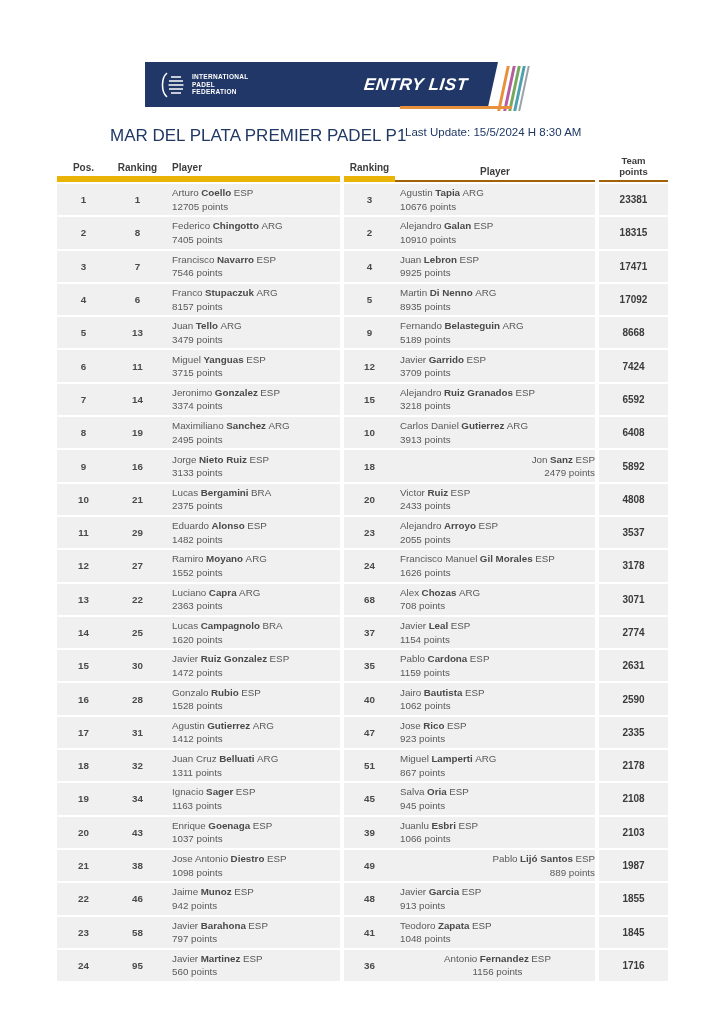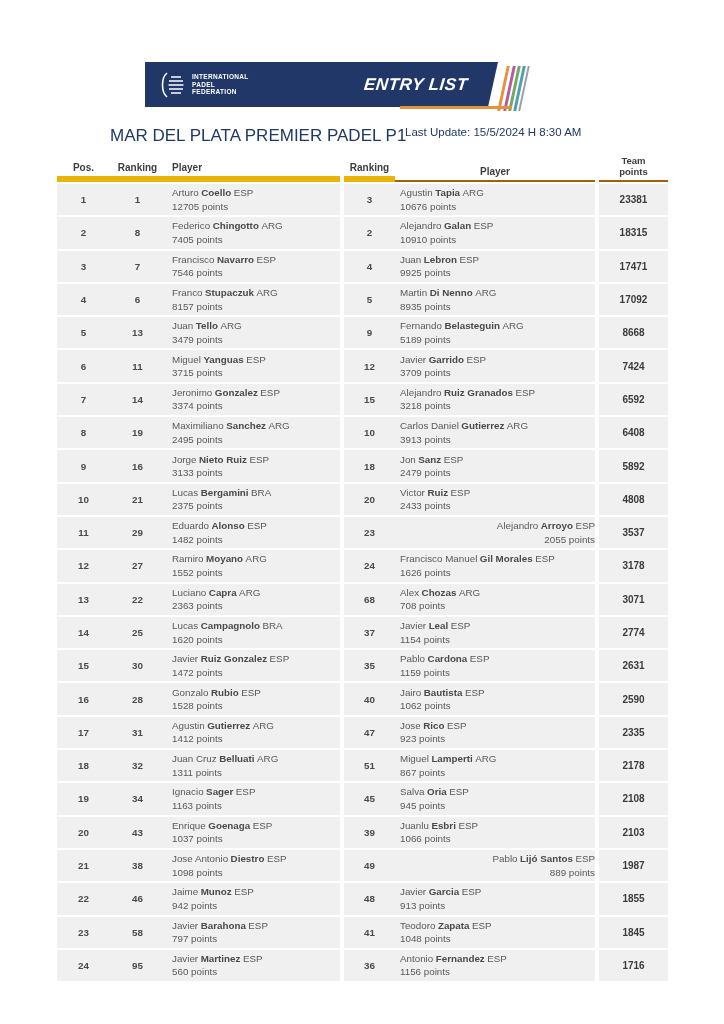--- a/index.html
+++ b/index.html
@@ -245,21 +245,21 @@
 
   <div class="row">
     <div class="cell c-center w-pos">9</div>
     <div class="cell c-center w-rkl">16</div>
     <div class="cell c-player w-pll">
       <div><span class="given">Jorge</span><span class="surname">Nieto Ruiz</span><span class="country">ESP</span></div>
       <div class="pts">3133 points</div>
     </div>
     <div class="gap"></div>
     <div class="cell c-center w-rkr">18</div>
-    <div class="cell c-player w-plr" style="padding-left:5px;">
+    <div class="cell c-player w-plr" style="padding-left:5px;text-align:right;">
       <div><span class="given">Jon</span><span class="surname">Sanz</span><span class="country">ESP</span></div>
       <div class="pts">2479 points</div>
     </div>
     <div class="gap"></div>
     <div class="cell c-team w-tp">5892</div>
   </div>
 
   <div class="row">
     <div class="cell c-center w-pos">10</div>
     <div class="cell c-center w-rkl">21</div>
@@ -279,21 +279,21 @@
 
   <div class="row">
     <div class="cell c-center w-pos">11</div>
     <div class="cell c-center w-rkl">29</div>
     <div class="cell c-player w-pll">
       <div><span class="given">Eduardo</span><span class="surname">Alonso</span><span class="country">ESP</span></div>
       <div class="pts">1482 points</div>
     </div>
     <div class="gap"></div>
     <div class="cell c-center w-rkr">23</div>
-    <div class="cell c-player w-plr" style="padding-left:5px;text-align:right;">
+    <div class="cell c-player w-plr" style="padding-left:5px;">
       <div><span class="given">Alejandro</span><span class="surname">Arroyo</span><span class="country">ESP</span></div>
       <div class="pts">2055 points</div>
     </div>
     <div class="gap"></div>
     <div class="cell c-team w-tp">3537</div>
   </div>
 
   <div class="row">
     <div class="cell c-center w-pos">12</div>
     <div class="cell c-center w-rkl">27</div>
@@ -500,21 +500,21 @@
 
   <div class="row">
     <div class="cell c-center w-pos">24</div>
     <div class="cell c-center w-rkl">95</div>
     <div class="cell c-player w-pll">
       <div><span class="given">Javier</span><span class="surname">Martinez</span><span class="country">ESP</span></div>
       <div class="pts">560 points</div>
     </div>
     <div class="gap"></div>
     <div class="cell c-center w-rkr">36</div>
-    <div class="cell c-player w-plr" style="padding-left:5px;">
+    <div class="cell c-player w-plr" style="padding-left:5px;text-align:center;">
       <div><span class="given">Antonio</span><span class="surname">Fernandez</span><span class="country">ESP</span></div>
       <div class="pts">1156 points</div>
     </div>
     <div class="gap"></div>
     <div class="cell c-team w-tp">1716</div>
   </div>
 </div>
 </div>
 
 </body></html>

